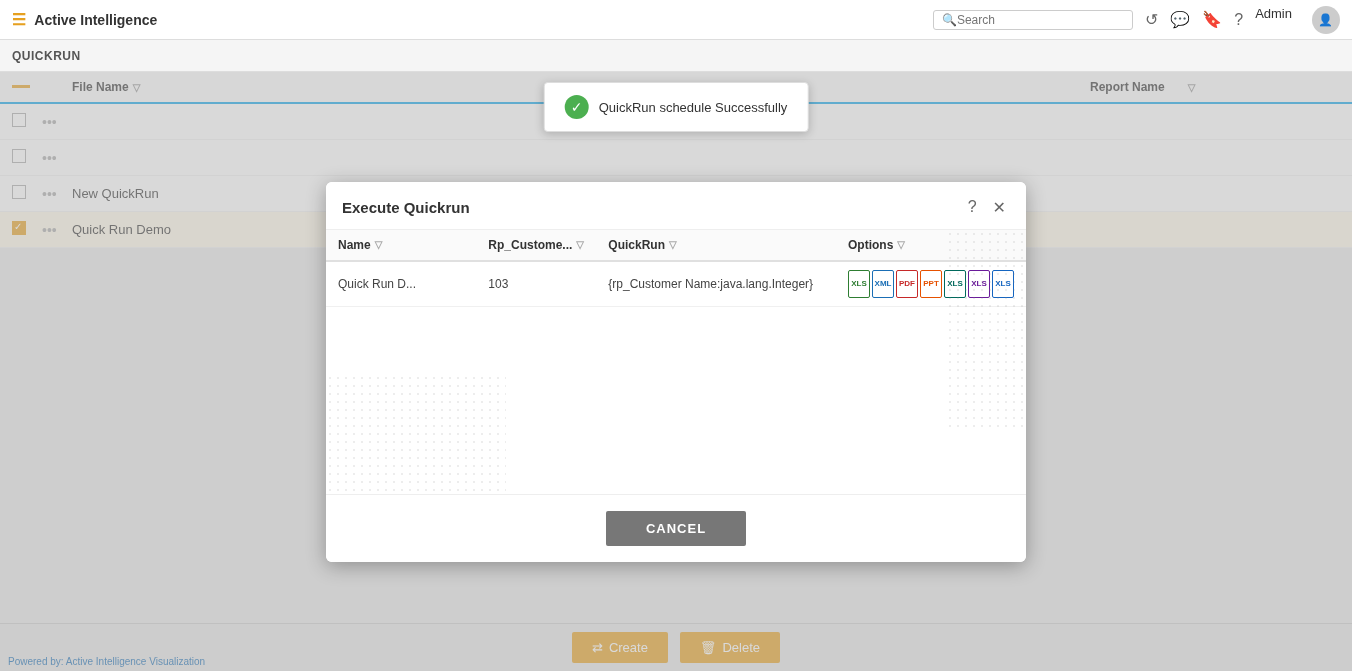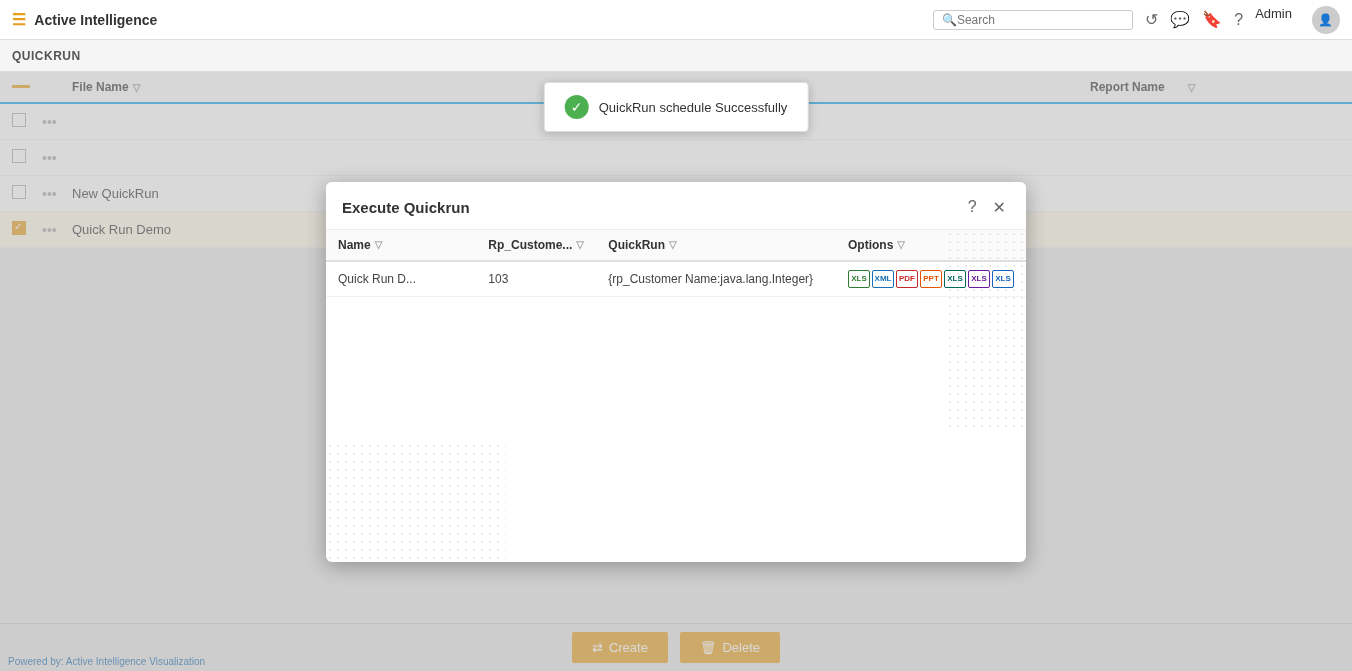--- a/index.html
+++ b/index.html
@@ -282,21 +282,21 @@
       gap: 4px;
     }
 
     
     .file-icons {
       display: flex;
       gap: 2px;
       align-items: center;
     }
     .file-icon-box {
-      width: 22px; height: 18px;
+      width: 22px; height: 28px;
       border: 1px solid #ccc;
       border-radius: 2px;
       display: flex; align-items: center; justify-content: center;
       font-size: 8px;
       font-weight: bold;
       cursor: pointer;
       background: #fff;
     }
     .fi-blue { color: #1a6eb5; border-color: #1a6eb5; }
     .fi-green { color: #2e7d32; border-color: #2e7d32; }
@@ -517,20 +517,23 @@
                     <span>XLS</span>
                   </div>
               </div>
             </td>
           </tr>
         </tbody>
       </table>
       <div class="dots-pattern"></div>
     </div>
 
+    <div class="modal-footer">
+      <button class="cancel-btn">CANCEL</button>
+    </div>
   </div>
 
   <div class="bottom-bar">
     <button class="bottom-btn">
       <span>⇄</span>
       <span>Create</span>
     </button>
     <button class="bottom-btn">
       <span>🗑</span>
       <span>Delete</span>

